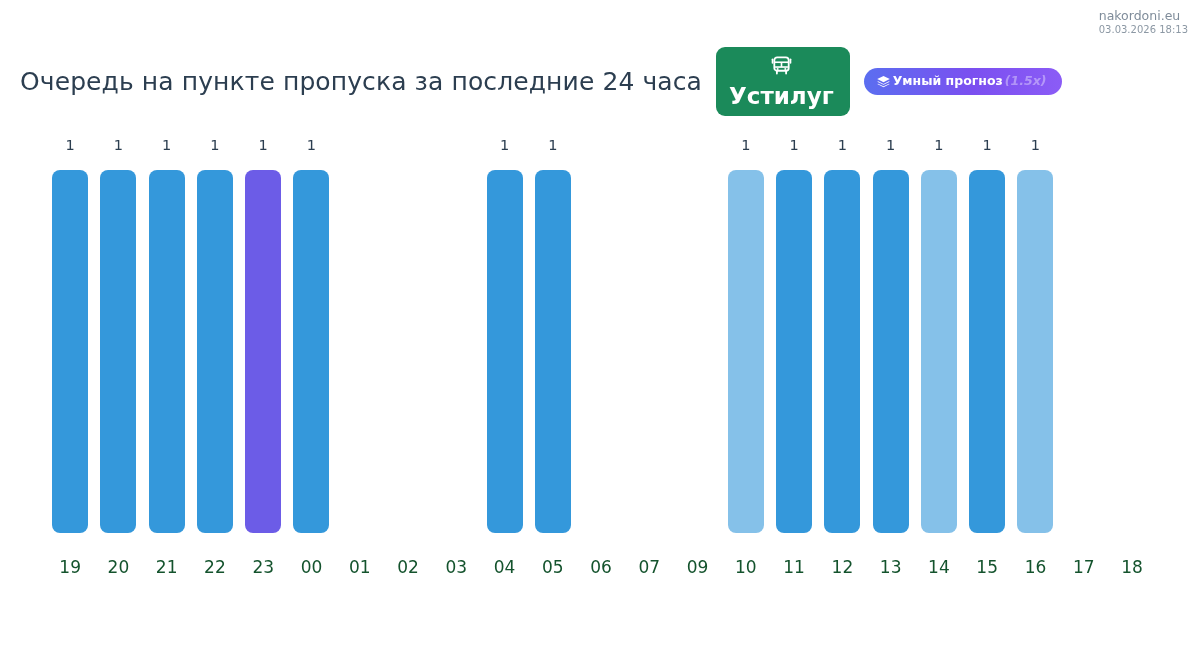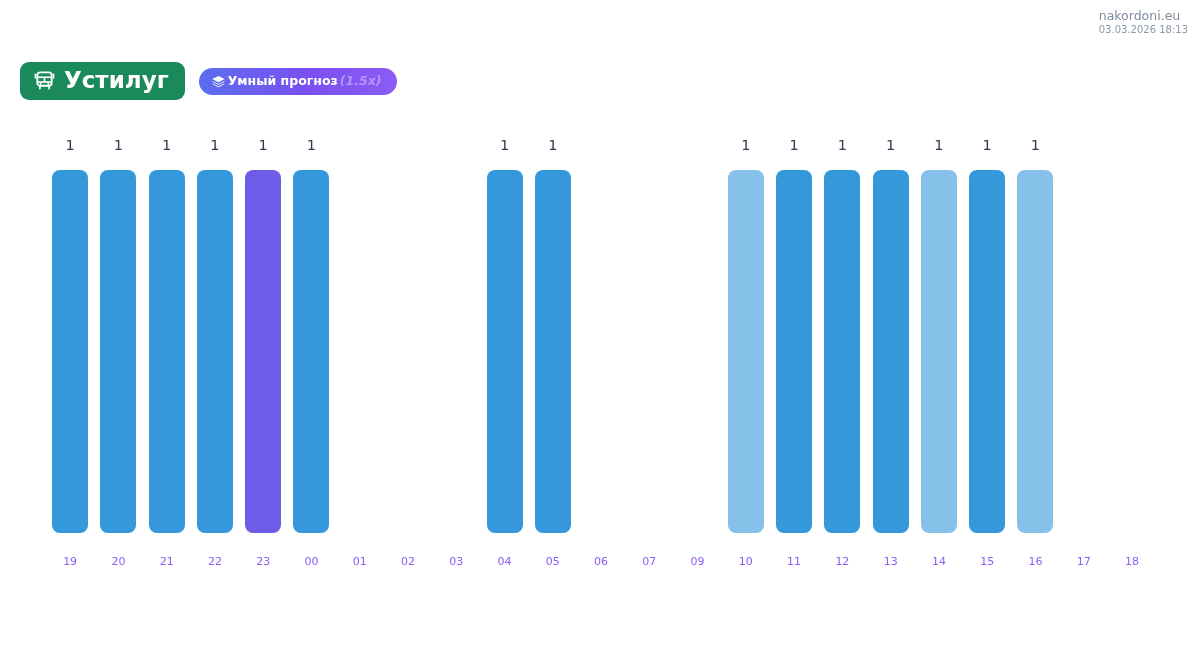--- a/index.html
+++ b/index.html
@@ -56,20 +56,21 @@
     align-items: center;
     gap: 8px;
     background: #1b8a5a;
     color: #ffffff;
     border-radius: 9px;
     padding: 7px 16px 8px 13px;
     font-size: 23px;
     font-weight: 700;
     line-height: 1;
     white-space: nowrap;
+    flex-direction: column;
   }
   .badge-point svg { display: block; }
 
   .badge-forecast {
     display: inline-flex;
     align-items: center;
     gap: 2px;
     background: linear-gradient(90deg, #5b6ef0 0%, #7b4ff0 55%, #8b5cf6 100%);
     color: #ffffff;
     border-radius: 999px;
@@ -121,37 +122,38 @@
     position: absolute;
     bottom: 62px;
     left: 50%;
     transform: translateX(-50%);
     width: 36px;
     height: 363px;
     border-radius: 8px;
   }
   .axis-label {
     position: absolute;
-    bottom: 27px;
+    bottom: 18px;
     left: 0;
     right: 0;
     text-align: center;
-    font-size: 11px;
-    color: #8b5cf6;
+    font-size: 17px;
+    color: #14532d;
   }
 </style>
 </head>
 <body>
 
 <div id="meta">
   <div class="site">nakordoni.eu</div>
   <div class="stamp">03.03.2026 18:13</div>
 </div>
 
 <div id="header-row">
+  <div id="chart-title">Очередь на пункте пропуска за последние 24 часа</div>
 
   <div class="badge-point">
     <span>
       <svg width="23" height="23" viewBox="0 0 24 24" fill="none">
         <rect x="4.5" y="3.5" width="15" height="14" rx="3" stroke="#fff" stroke-width="1.9"></rect>
         <line x1="4.8" y1="8.6" x2="19.2" y2="8.6" stroke="#fff" stroke-width="1.7"></line>
         <line x1="12" y1="8.9" x2="12" y2="13.6" stroke="#fff" stroke-width="1.7"></line>
         <line x1="5.3" y1="13.6" x2="18.7" y2="13.6" stroke="#fff" stroke-width="1.7"></line>
         <circle cx="8" cy="15.6" r="1.1" fill="#fff"></circle>
         <circle cx="16" cy="15.6" r="1.1" fill="#fff"></circle>

